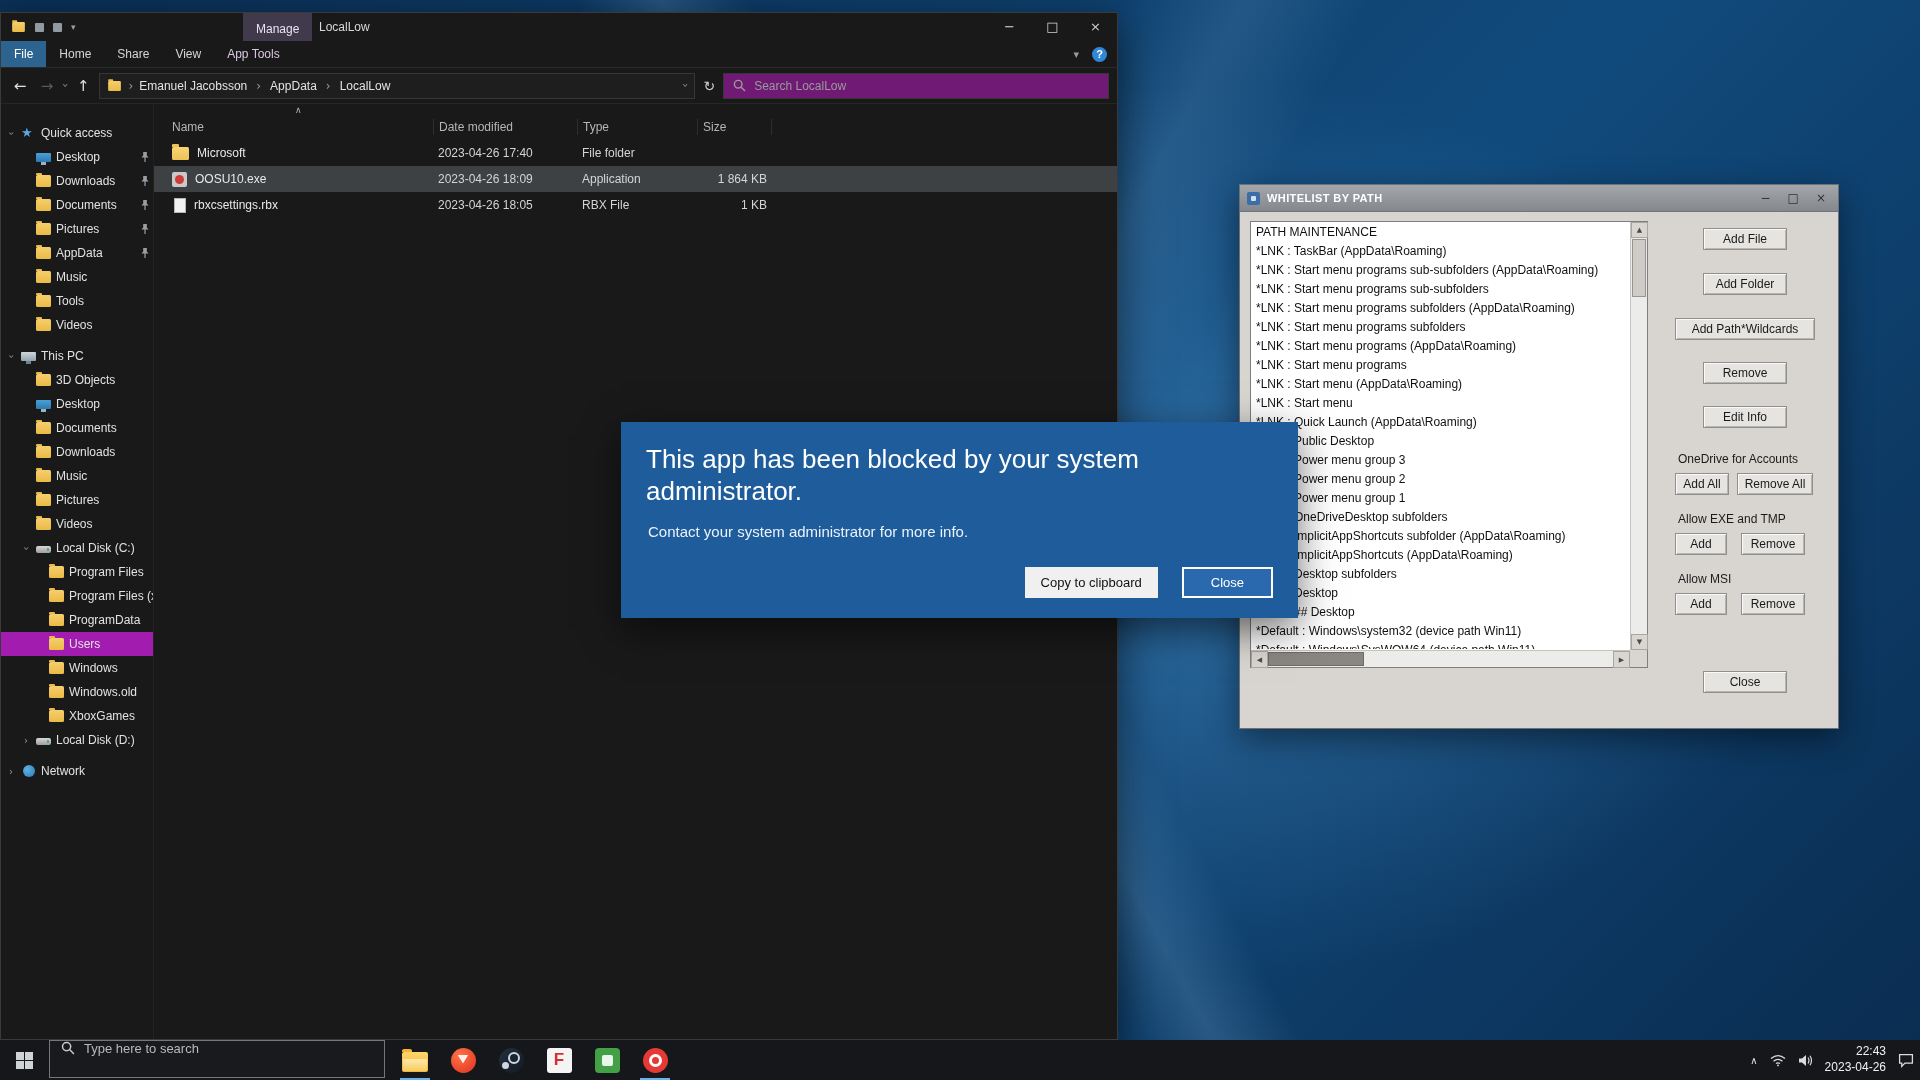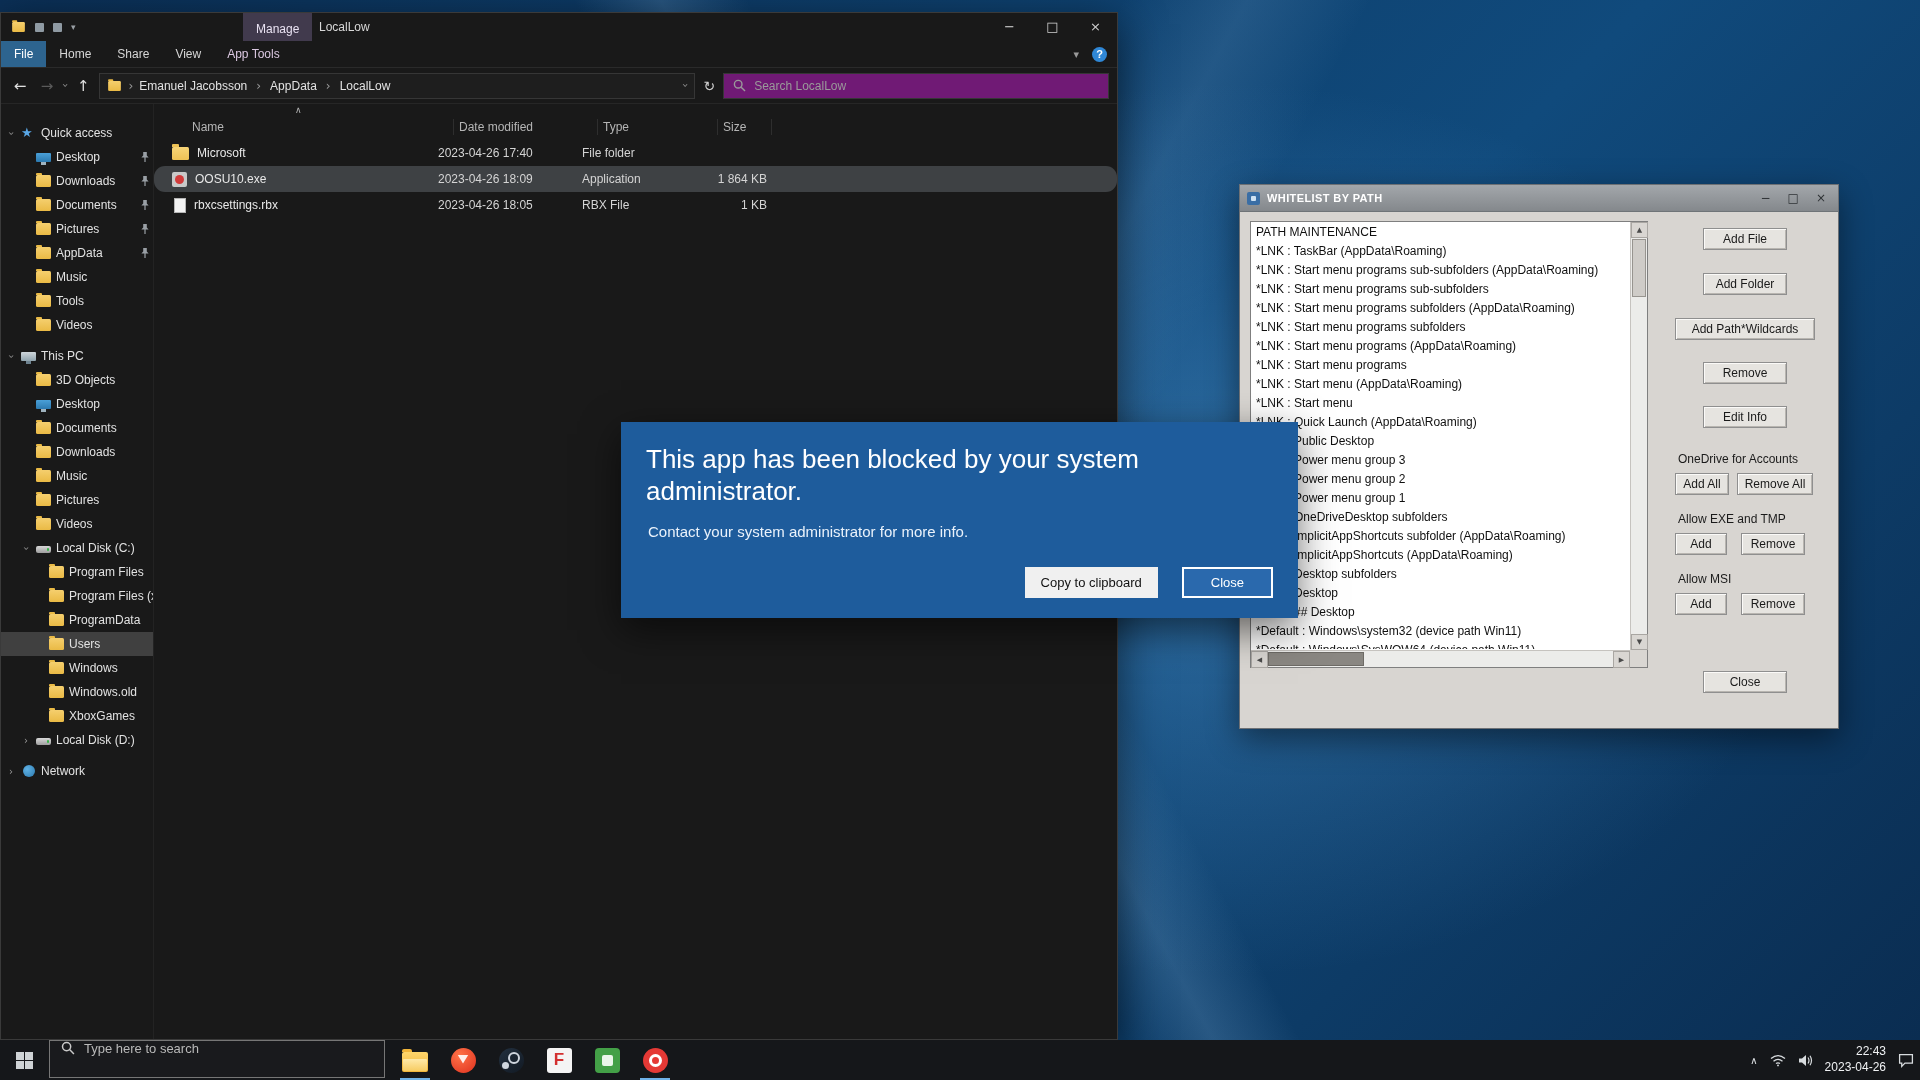--- a/index.html
+++ b/index.html
@@ -48,46 +48,46 @@
   .flex1 { flex:1; }
   .refresh { color:#cfcfcf; font-size:14px; margin:0 3px; }
   .searchbox { height:26px; flex:1; background:#701a75; border:1px solid #363636; display:flex; align-items:center; gap:8px; padding:0 9px; color:#9a9a9a; }
 
   .ex-body { flex:1; display:flex; min-height:0; }
   .ex-sidebar { width:153px; padding-top:10px; overflow:hidden; border-right:1px solid #232323; }
   .sb-item { display:flex; align-items:center; height:24px; padding-left:5px; gap:5px; color:#e2e2e2; white-space:nowrap; overflow:hidden; }
   .sb-item.section { margin-top:7px; }
   .sb-item.child { padding-left:20px; }
   .sb-item.depth1 { padding-left:33px; }
-  .sb-item.sel { background:#404040; }
+  .sb-item.sel { background:#a21caf; }
   .sb-chev { width:10px; color:#9a9a9a; font-size:10px; flex:none; text-align:center; }
   .sb-chev.down { transform:rotate(90deg); }
   .sb-label { overflow:hidden; flex:1; }
   .pin { margin-right:3px; flex:none; display:flex; }
   .sb-star { color:#5aa7e6; font-size:13px; line-height:12px; width:15px; flex:none; }
   .ic { width:15px; height:12px; position:relative; flex:none; display:inline-block; }
   .ic-folder { background:linear-gradient(#f5cf6e,#eaba45); border-radius:1.5px; }
   .ic-folder::before { content:""; position:absolute; top:-2.5px; left:0; width:6px; height:2.5px; background:#eaba45; border-radius:1px 1px 0 0; }
   .ic.small { transform:scale(.85); }
   .ic-monitor { background:linear-gradient(#4aa0d8,#2c7ab0); height:9px; margin-top:1px; border-radius:1px; }
   .ic-monitor::after { content:""; position:absolute; left:5px; top:9px; width:5px; height:2.5px; background:#9fb3bf; }
   .ic-pc { background:linear-gradient(#cfd6db,#8fa3ad); height:9px; margin-top:1px; border-radius:1px; }
   .ic-pc::after { content:""; position:absolute; left:5px; top:9px; width:5px; height:2.5px; background:#6e8390; }
   .ic-drive { background:linear-gradient(#d8d8d8,#9e9e9e); height:7px; margin-top:3px; border-radius:2px; }
   .ic-drive::after { content:""; position:absolute; right:2px; top:2px; width:2.5px; height:2.5px; border-radius:50%; background:#39b54a; }
   .ic-net { background:radial-gradient(circle at 35% 35%, #5fb1e4, #2c7ab0); border-radius:50%; width:12px; height:12px; margin:0 1.5px; }
 
   .ex-filepane { flex:1; position:relative; padding-top:4px; }
   .sort-caret { position:absolute; top:1px; left:141px; color:#b5b5b5; font-size:9px; }
   .fhead { display:grid; grid-template-columns:265px 144px 120px 75px; padding-left:14px; height:26px; align-items:center; color:#b5b5b5; margin-top:6px; }
-  .fhead > div { padding-left:5px; border-left:1px solid #2e2e2e; height:16px; line-height:16px;margin-left:20px; }
+  .fhead > div { padding-left:5px; border-left:1px solid #2e2e2e; height:16px; line-height:16px; }
   .fhead > div:first-child { border-left:none; padding-left:4px; }
   .fhead > div:last-child { border-right:1px solid #2e2e2e; }
   .frow { display:grid; grid-template-columns:265px 144px 120px 75px; padding-left:14px; height:26px; align-items:center; color:#d4d4d4; }
-  .frow.sel { background:#3e4144;border-radius:11px; }
+  .frow.sel { background:#3e4144; }
   .frow .fname { display:flex; align-items:center; gap:8px; color:#e8e8e8; padding-left:4px; }
   .frow .fdate, .frow .ftype { padding-left:5px; }
   .frow .fsize { text-align:right; padding-right:5px; }
   .fic { position:relative; flex:none; }
   .fic-folder { width:17px; height:13px; background:linear-gradient(#f7d477,#eec255); border-radius:1.5px; }
   .fic-folder::before { content:""; position:absolute; top:-3px; left:0; width:7px; height:3px; background:#eec255; border-radius:1px 1px 0 0; }
   .fic-app { width:15px; height:15px; background:#c9c9c9; border-radius:2px; }
   .fic-app::after { content:""; position:absolute; inset:3px; border-radius:50%; background:#d23b3b; }
   .fic-file { width:12px; height:15px; background:#f2f2f2; border:1px solid #b5b5b5; margin-left:2px; }
 

